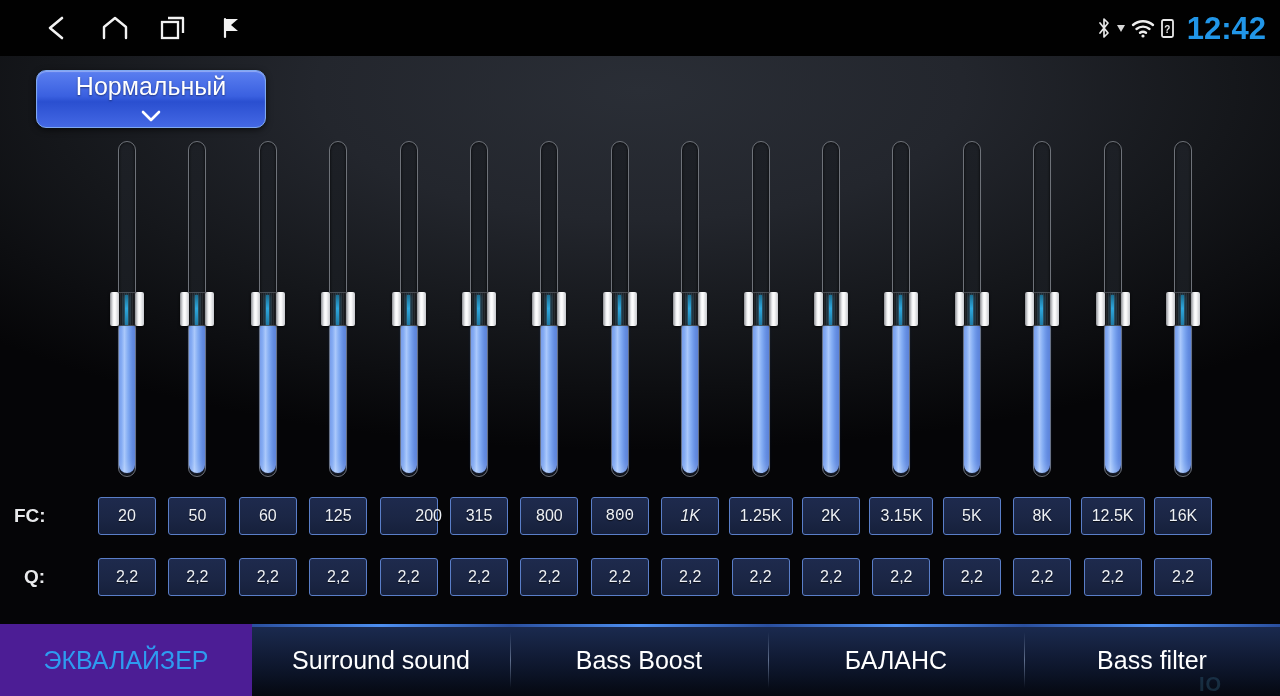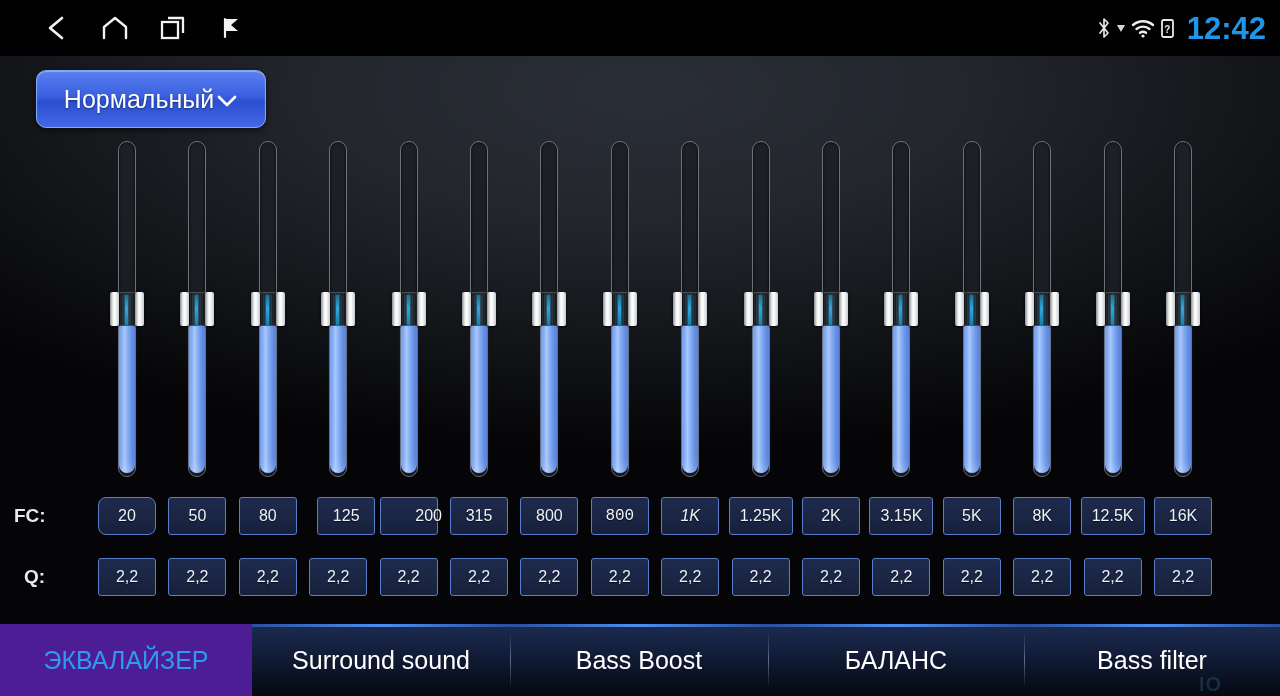--- a/index.html
+++ b/index.html
@@ -58,20 +58,21 @@
     border-radius: 10px;
     border: 1px solid #7ea8f0;
     background: linear-gradient(180deg, #5b7ff0 0%, #3a60e0 45%, #2a4fd0 55%, #4468e4 100%);
     box-shadow: 0 2px 6px rgba(0,0,0,0.6), inset 0 1px 1px rgba(255,255,255,0.35);
     color: #fff;
     font-size: 25px;
     display: flex; align-items: center; justify-content: center;
     gap: 2px;
     cursor: pointer;
     text-shadow: 0 1px 2px rgba(0,0,0,0.45);
+    flex-direction: column;
   }
   #preset-chev { font-size: 20px; font-weight: 700; line-height: 1; margin-top: 3px; }
 
   
   #sliders {
     position: absolute; left: 0; top: 85px;
     width: 1280px; height: 340px;
   }
   .slider {
     position: absolute;
@@ -414,24 +415,24 @@
           <div class="thumb" style="top: 151px;">
             <div class="thumb-core"></div>
             <div class="thumb-cap cap-l"></div>
             <div class="thumb-cap cap-r"></div>
           </div>
         </div>
       </div>
 
     <div class="param-row" id="fc-row">
       <span class="row-label">FC:</span>
-    <div class="cell" style="left: 98px; border-radius: 8px;">20</div>
+    <div class="cell" style="left: 98px;">20</div>
         <div class="cell" style="left: 168.4px;">50</div>
-        <div class="cell" style="left: 238.8px;">80</div>
-        <div class="cell" style="left: 309.2px; margin-left: 8px;">125</div>
+        <div class="cell" style="left: 238.8px;">60</div>
+        <div class="cell" style="left: 309.2px;">125</div>
         <div class="cell" style="left: 379.6px; padding-left: 40px;">200</div>
         <div class="cell" style="left: 450px;">315</div>
         <div class="cell" style="left: 520.4px;">800</div>
         <div class="cell" style="left: 590.8px; font-family: Liberation Mono, monospace;">800</div>
         <div class="cell" style="left: 661.2px; font-style: italic;">1K</div>
         <div class="cell wide" style="left: 728.6px;">1.25K</div>
         <div class="cell" style="left: 802px;">2K</div>
         <div class="cell wide" style="left: 869.4px;">3.15K</div>
         <div class="cell" style="left: 942.8px;">5K</div>
         <div class="cell" style="left: 1013.2px;">8K</div>

